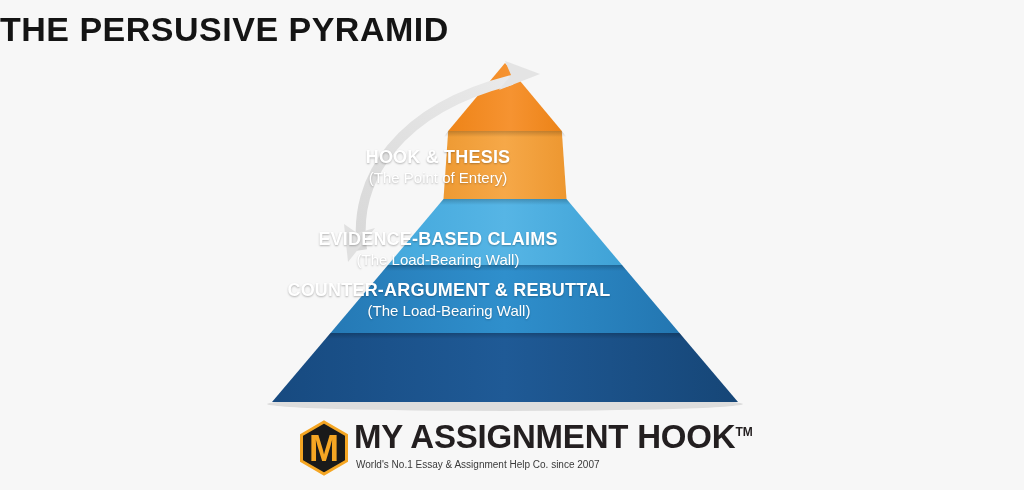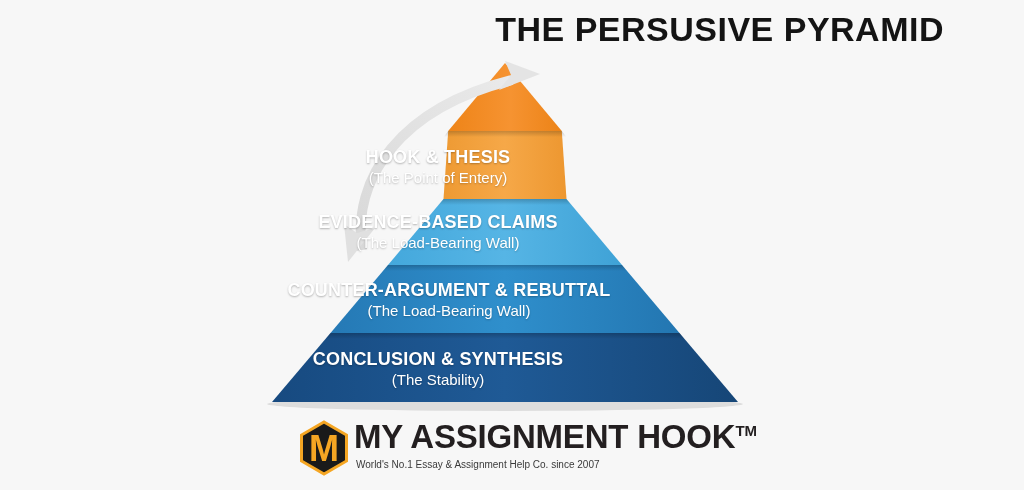--- a/index.html
+++ b/index.html
@@ -21,27 +21,26 @@
     width: 1024px;
     height: 490px;
     background: #f7f7f7;
   }
   
   .title {
     position: absolute;
     left: 0;
     top: 10px;
     width: 900px;
-    text-align: right;
+    text-align: left;
     font-size: 34px;
     font-weight: bold;
     letter-spacing: 0.5px;
     color: #141414;
     font-family: "Liberation Sans", sans-serif;
-    margin-left: 44px;
   }
   
   #pyramid-svg {
     position: absolute;
     left: 0;
     top: 0;
     width: 1024px;
     height: 490px;
   }
   
@@ -62,21 +61,21 @@
     white-space: nowrap;
   }
   .tier-sub {
     font-size: 15px;
     font-weight: normal;
     line-height: 19px;
     text-shadow: 0 1px 2px rgba(0,0,0,0.25);
     white-space: nowrap;
   }
   .t1 { top: 146px; }
-  .t2 { top: 211px; }
+  .t2 { top: 228px; }
   .t3 { top: 279px; margin-left: 11px; }
   .t4 { top: 348px; }
 
   
   #logo {
     position: absolute;
     left: 296px;
     top: 418px;
     width: 460px;
     height: 68px;
@@ -93,21 +92,21 @@
     left: 58px;
     top: 0px;
     font-size: 33px;
     font-weight: bold;
     color: #231f20;
     letter-spacing: -0.2px;
     white-space: nowrap;
     font-family: "Liberation Sans", sans-serif;
   }
   #logo-tm {
-    font-size: 15px;
+    font-size: 12px;
     vertical-align: super;
     font-weight: bold;
     letter-spacing: 0;
   }
   #logo-tagline {
     position: absolute;
     left: 60px;
     top: 41px;
     font-size: 10px;
     color: #3a3a3a;
@@ -197,24 +196,20 @@
   <div class="tier-label t2">
     <div class="tier-title">EVIDENCE-BASED CLAIMS</div>
     <div class="tier-sub">(The Load-Bearing Wall)</div>
   </div>
 
   <div class="tier-label t3">
     <div class="tier-title">COUNTER-ARGUMENT &amp; REBUTTAL</div>
     <div class="tier-sub">(The Load-Bearing Wall)</div>
   </div>
 
-  <div class="tier-label t4">
-    <div class="tier-title">CONCLUSION &amp; SYNTHESIS</div>
-    <div class="tier-sub">(The Stability)</div>
-  </div>
 
   <div id="logo">
     <svg id="logo-mark" viewBox="0 0 56 56">
       <polygon points="28,2 50.5,15 50.5,41 28,54 5.5,41 5.5,15" fill="#1A1A1A" stroke="#F5A623" stroke-width="3"></polygon>
       <text x="28" y="41" text-anchor="middle" font-family="Liberation Sans, sans-serif" font-size="36" font-weight="bold" fill="#F5A623">M</text>
     </svg>
     <div id="logo-word"><span>MY ASSIGNMENT HOOK</span><span id="logo-tm">TM</span></div>
     <div id="logo-tagline">World's No.1 Essay &amp; Assignment Help Co. since 2007</div>
   </div>
 

